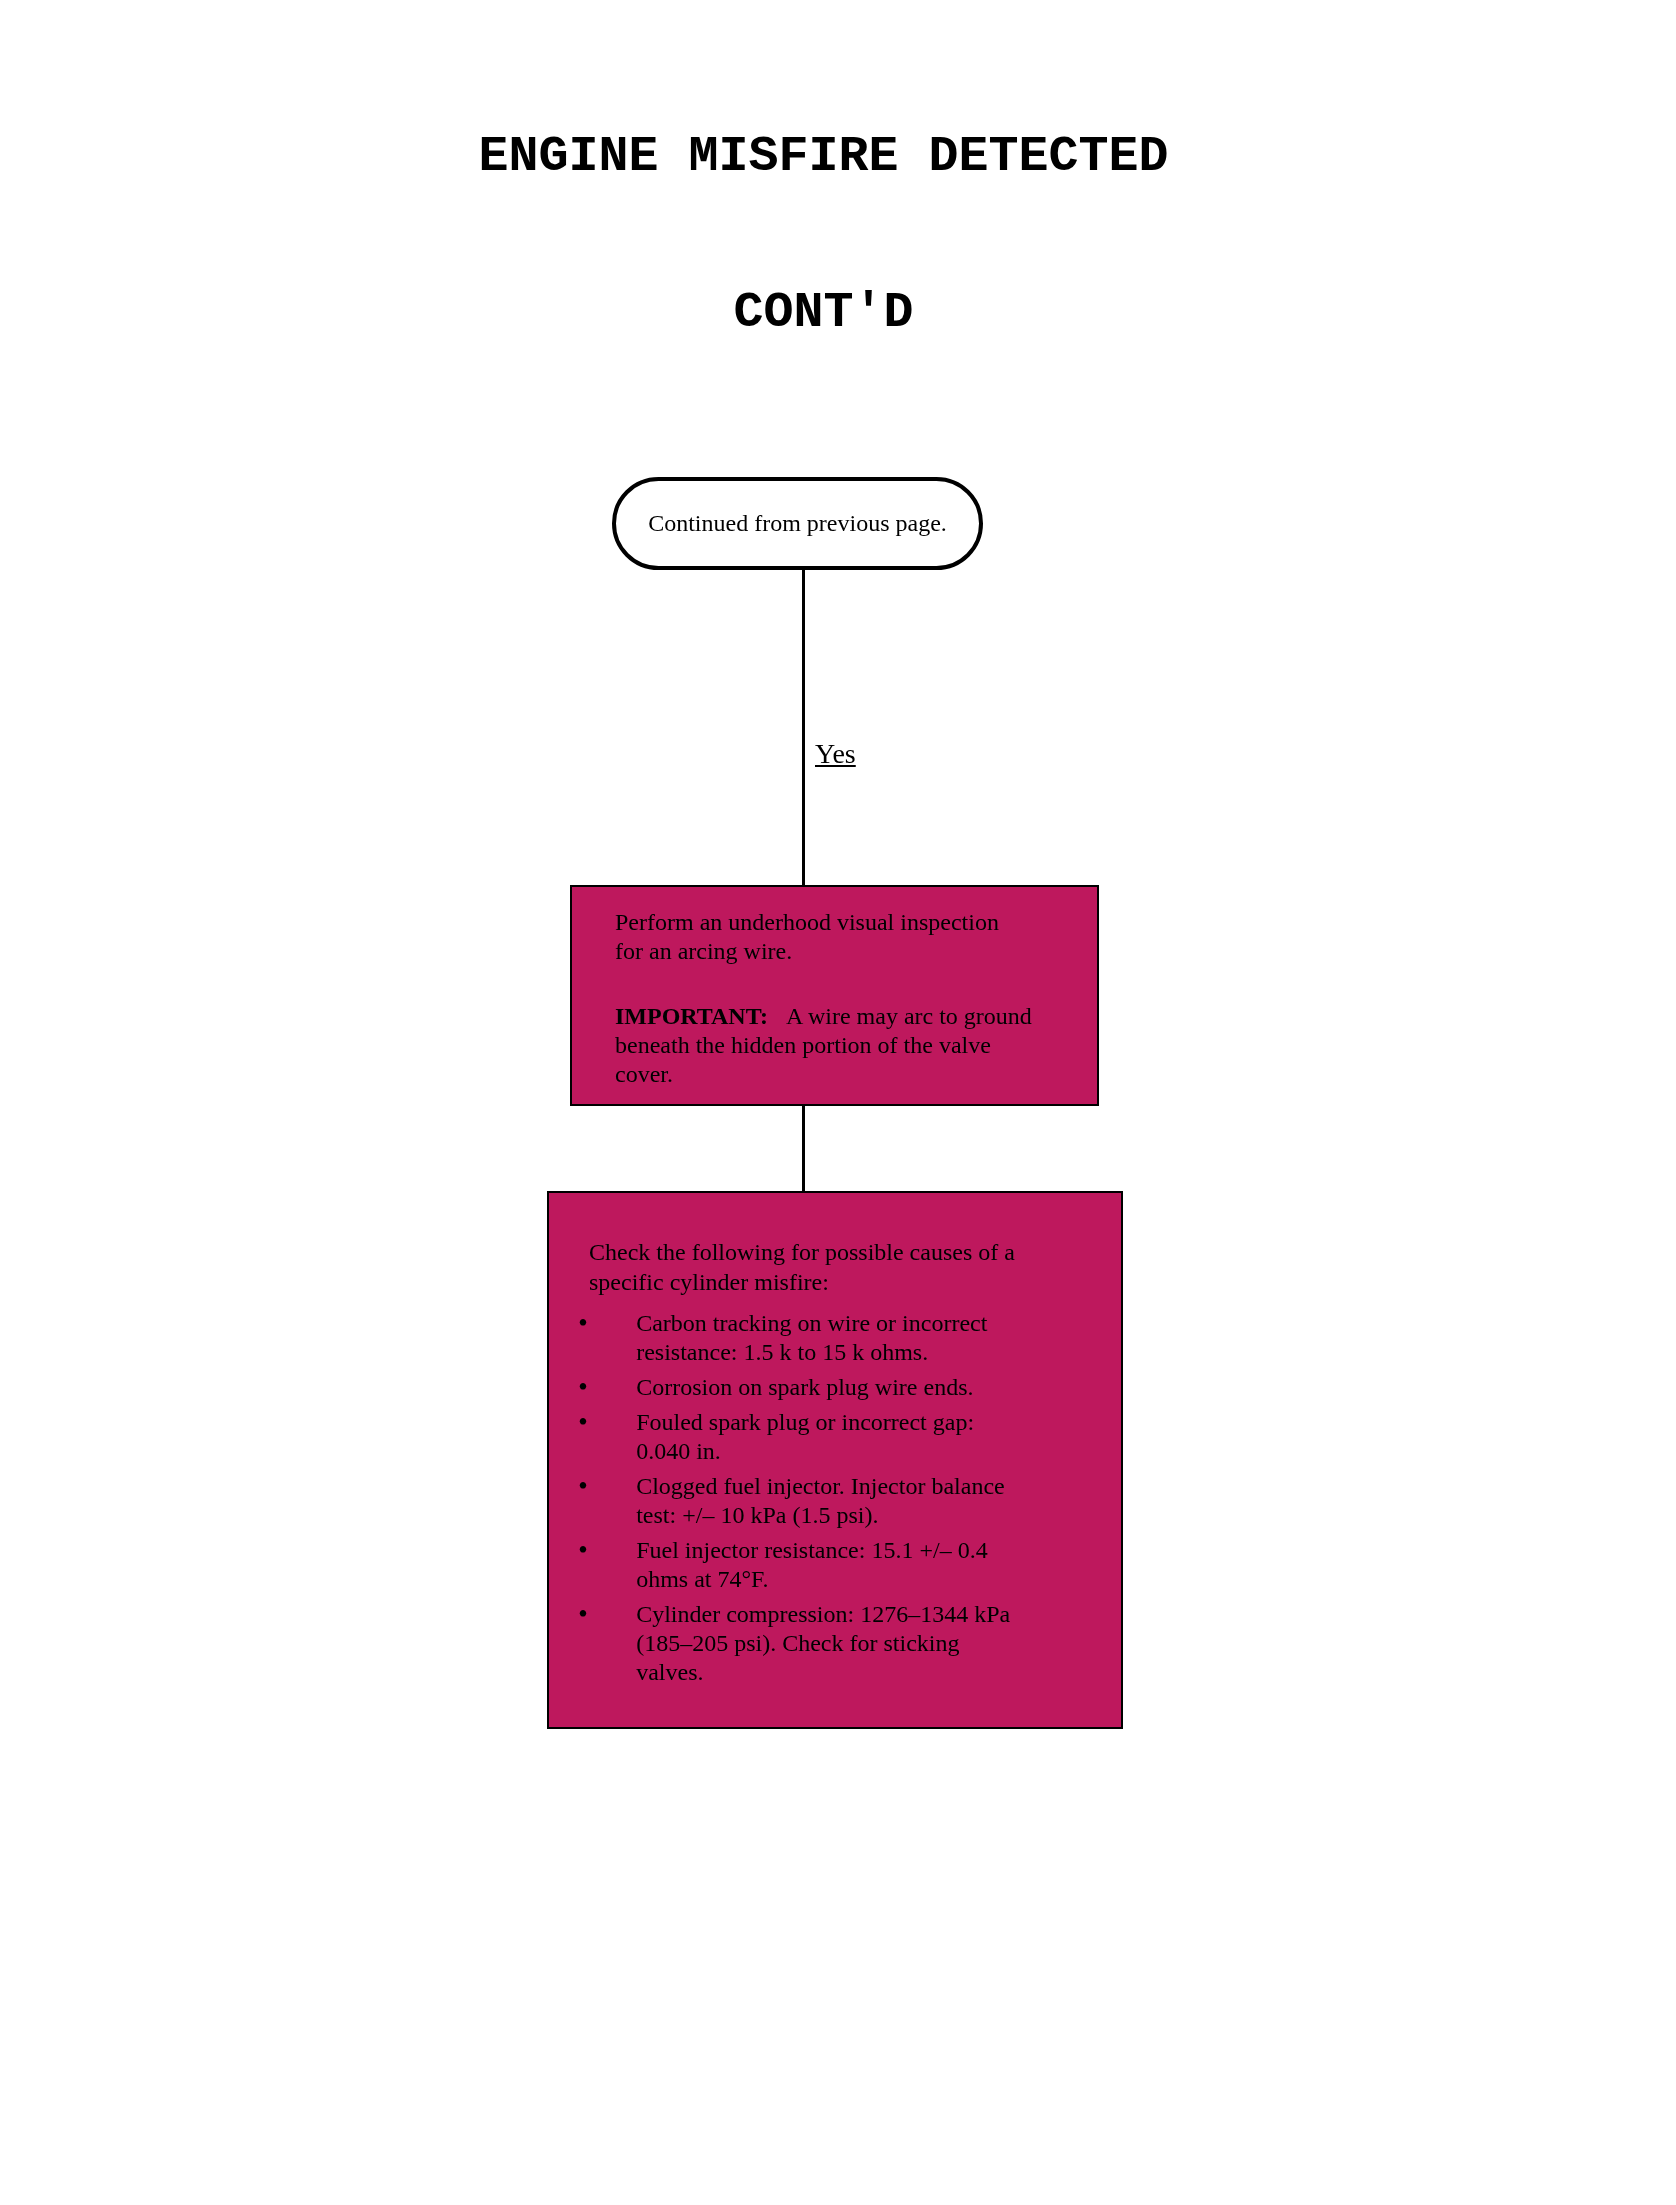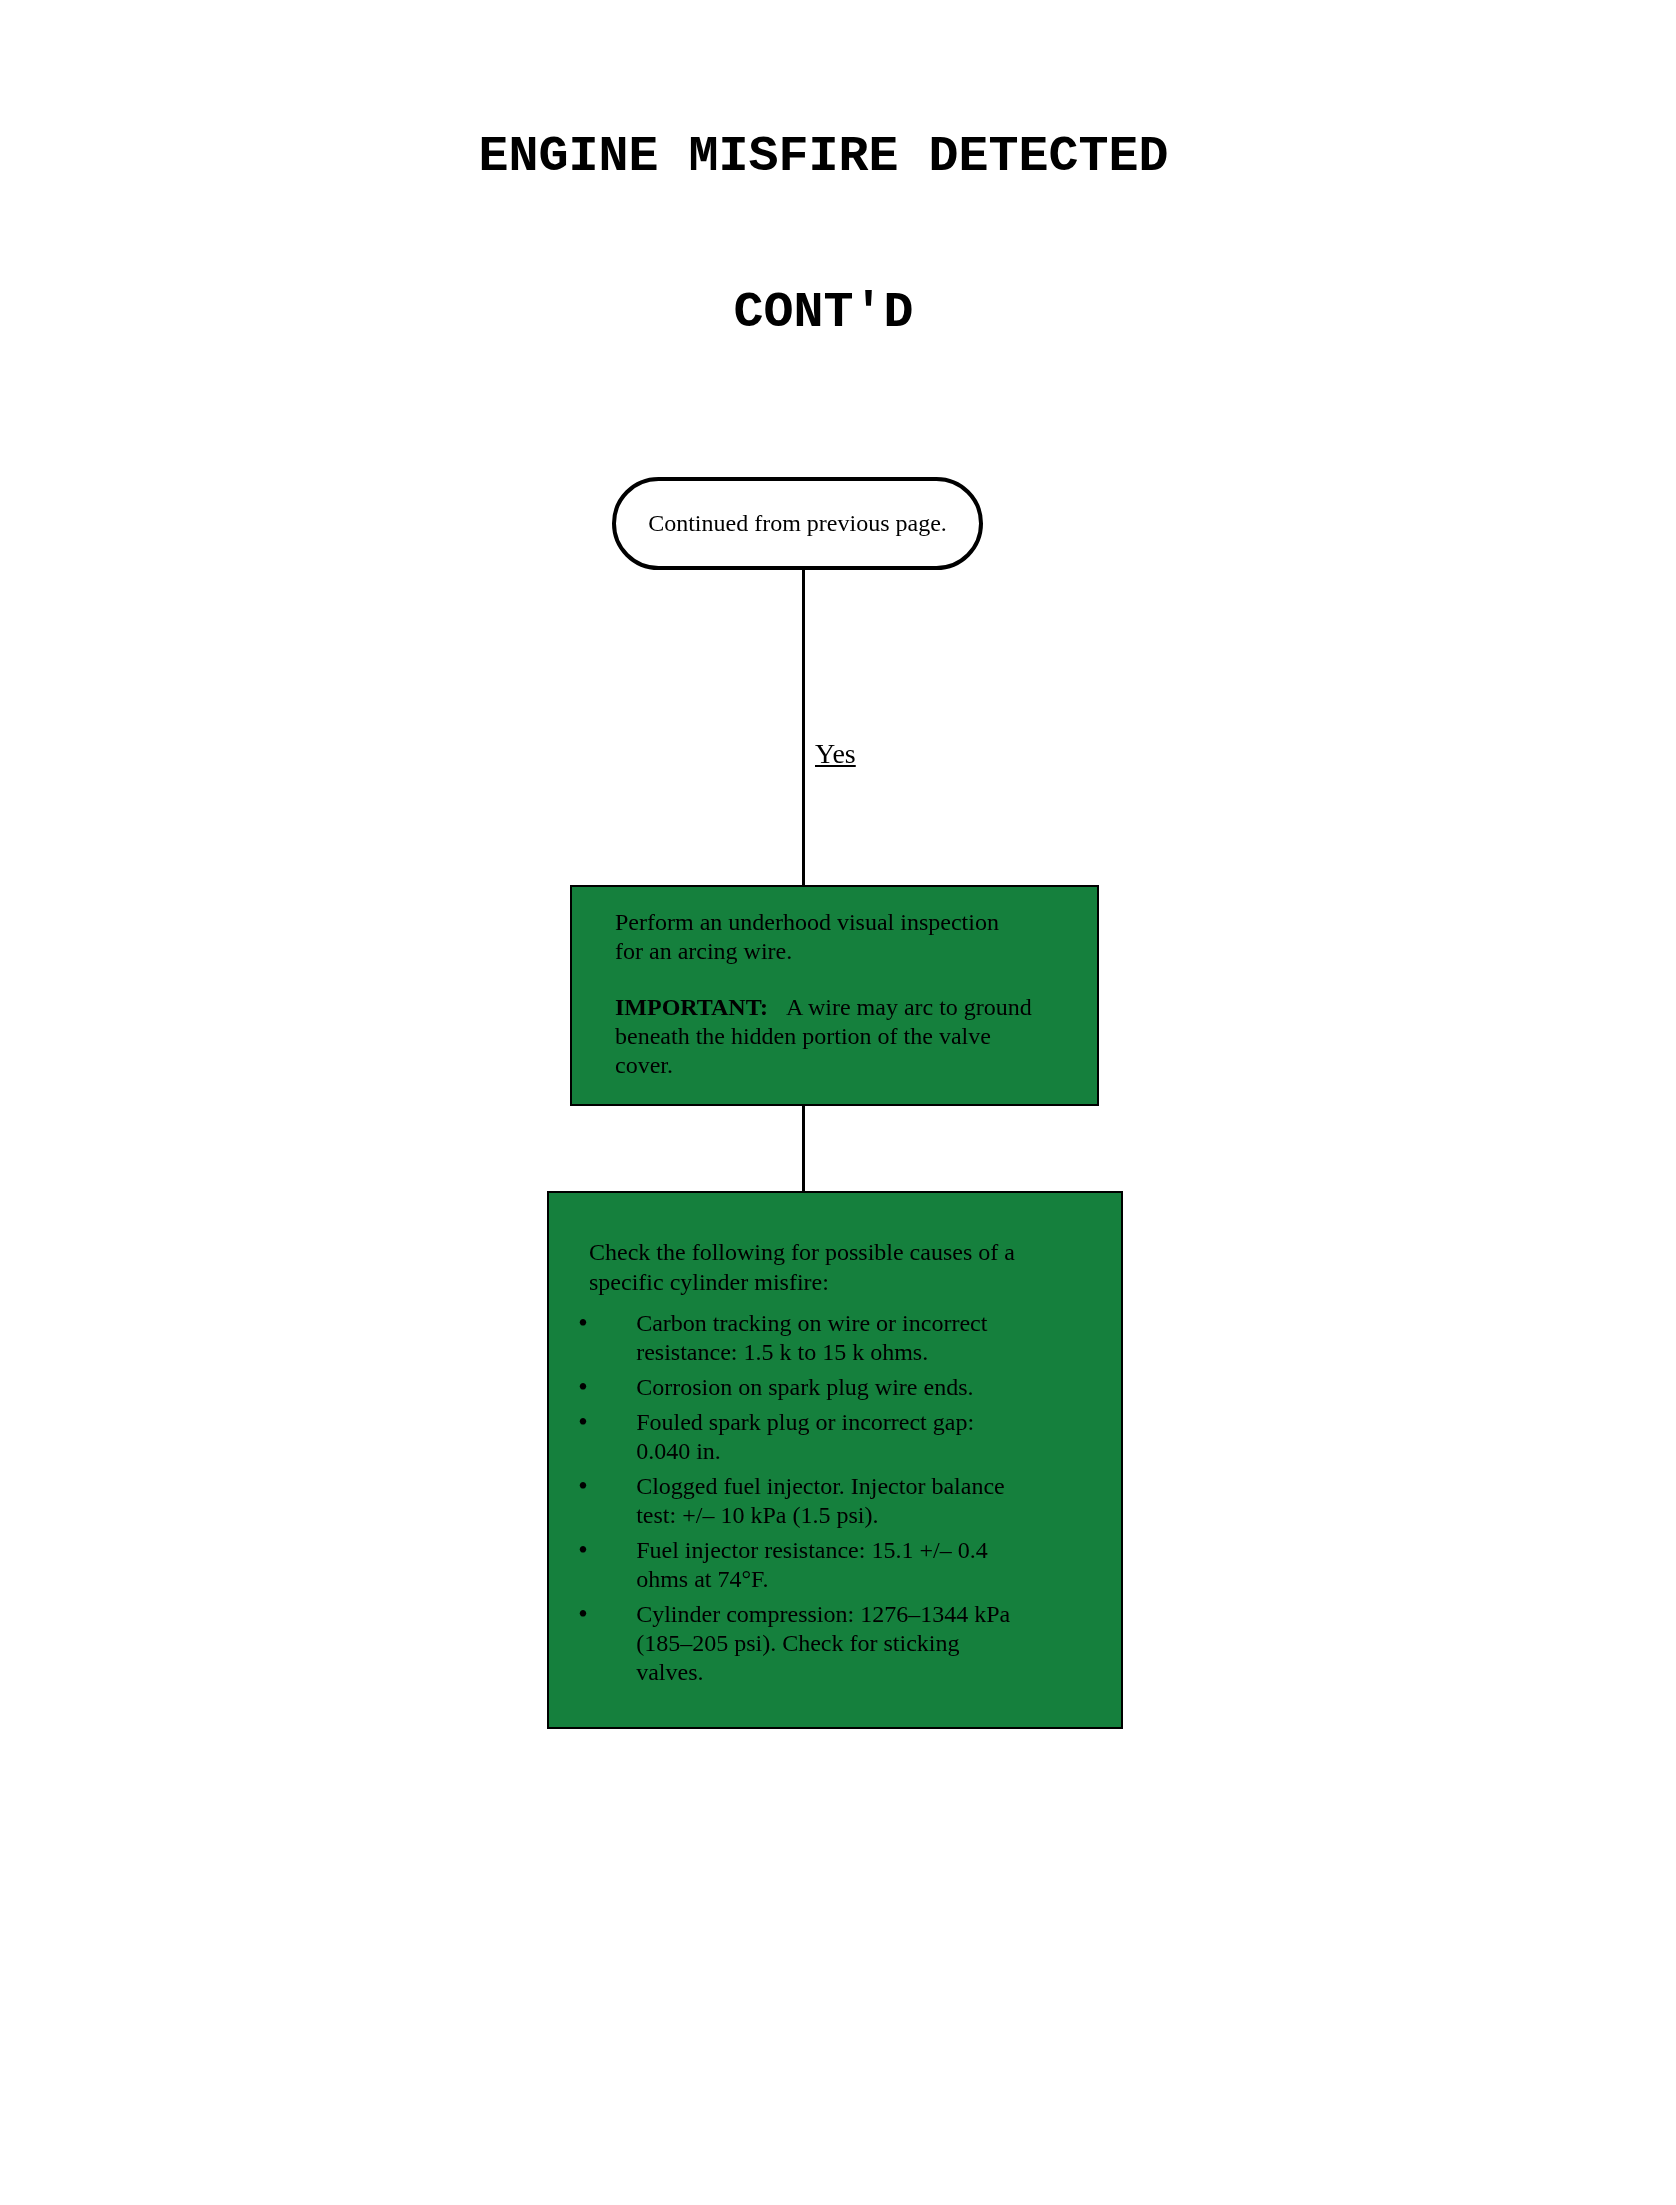--- a/index.html
+++ b/index.html
@@ -56,33 +56,33 @@
     left: 815px;
     top: 739px;
     font-size: 28px;
     line-height: 30px;
     text-decoration: underline;
   }
   .process {
     position: absolute;
     border: 2.4px solid #000000;
     box-sizing: border-box;
-    background: #15803d;
+    background: #be185d;
     font-size: 24px;
     line-height: 29px;
   }
   .box1 {
     left: 570px;
     top: 885px;
     width: 529px;
     height: 221px;
     padding: 20.7px 22px 0 43px;
   }
   .box1 .para { white-space: pre-line; margin: 0; }
-  .box1 .para2 { margin-top: 27px; }
+  .box1 .para2 { margin-top: 36px; }
   .important {
     font-weight: bold;
     margin-right: 18px;
   }
   .box2 {
     left: 547px;
     top: 1191px;
     width: 576px;
     height: 538px;
     padding: 32px 22px 0 28px;

